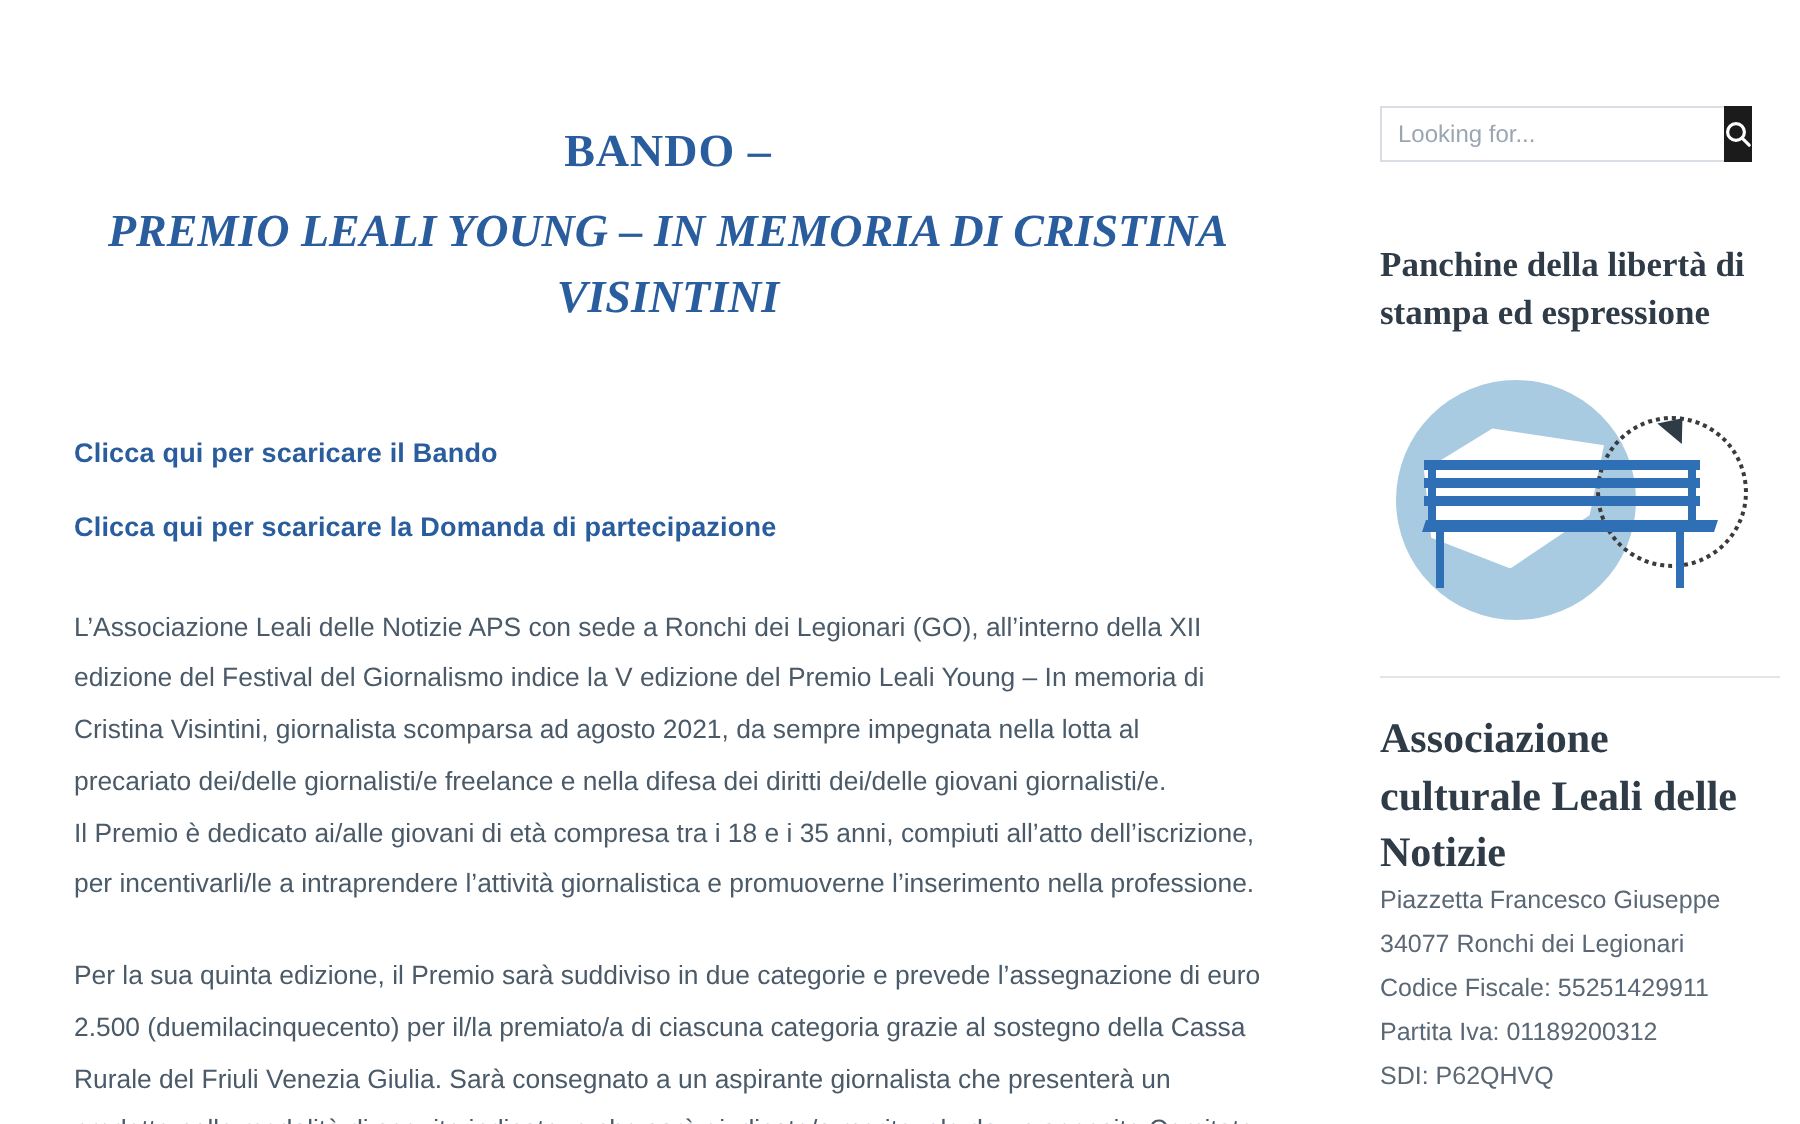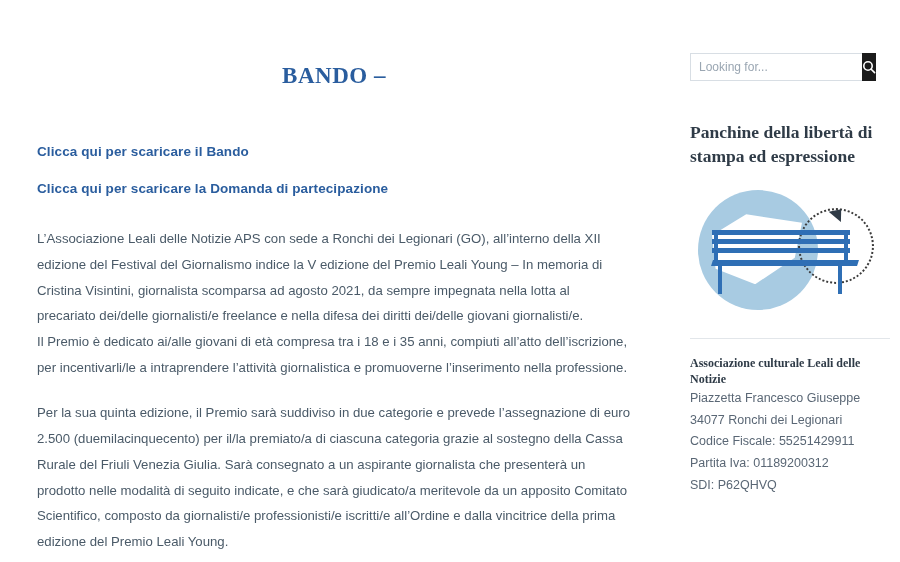--- a/index.html
+++ b/index.html
@@ -226,21 +226,21 @@
   .divider {
     width: 200px;
     height: 1px;
     background: #e2e6ea;
     margin-top: 22px;
   }
 
   .org-title {
     font-family: "Liberation Serif", serif;
     font-weight: bold;
-    font-size: 12px;
+    font-size: 21px;
     line-height: 1.35;
     color: #2f3b47;
     margin-top: 16px;
     width: 200px;
   }
   .org-address {
     font-size: 12.5px;
     line-height: 1.75;
     color: #5a6775;
     width: 200px;
@@ -249,20 +249,21 @@
 </style>
 </head>
 <body>
 
 <div class="page">
 
   <div class="main">
 
     <div class="title-block">
       <div class="title-line-1">BANDO –</div>
+      <div class="title-line-2">PREMIO LEALI YOUNG – IN MEMORIA DI CRISTINA VISINTINI</div>
     </div>
 
     <div class="links">
       <a class="doc-link" href="#">Clicca qui per scaricare il Bando</a>
       <a class="doc-link" href="#">Clicca qui per scaricare la Domanda di partecipazione</a>
     </div>
 
     <div class="body-text">
       <p>L’Associazione Leali delle Notizie APS con sede a Ronchi dei Legionari (GO), all’interno della XII edizione del Festival del Giornalismo indice la V edizione del Premio Leali Young – In memoria di Cristina Visintini, giornalista scomparsa ad agosto 2021, da sempre impegnata nella lotta al precariato dei/delle giornalisti/e freelance e nella difesa dei diritti dei/delle giovani giornalisti/e.</p>
       <p>Il Premio è dedicato ai/alle giovani di età compresa tra i 18 e i 35 anni, compiuti all’atto dell’iscrizione, per incentivarli/le a intraprendere l’attività giornalistica e promuoverne l’inserimento nella professione.</p>

